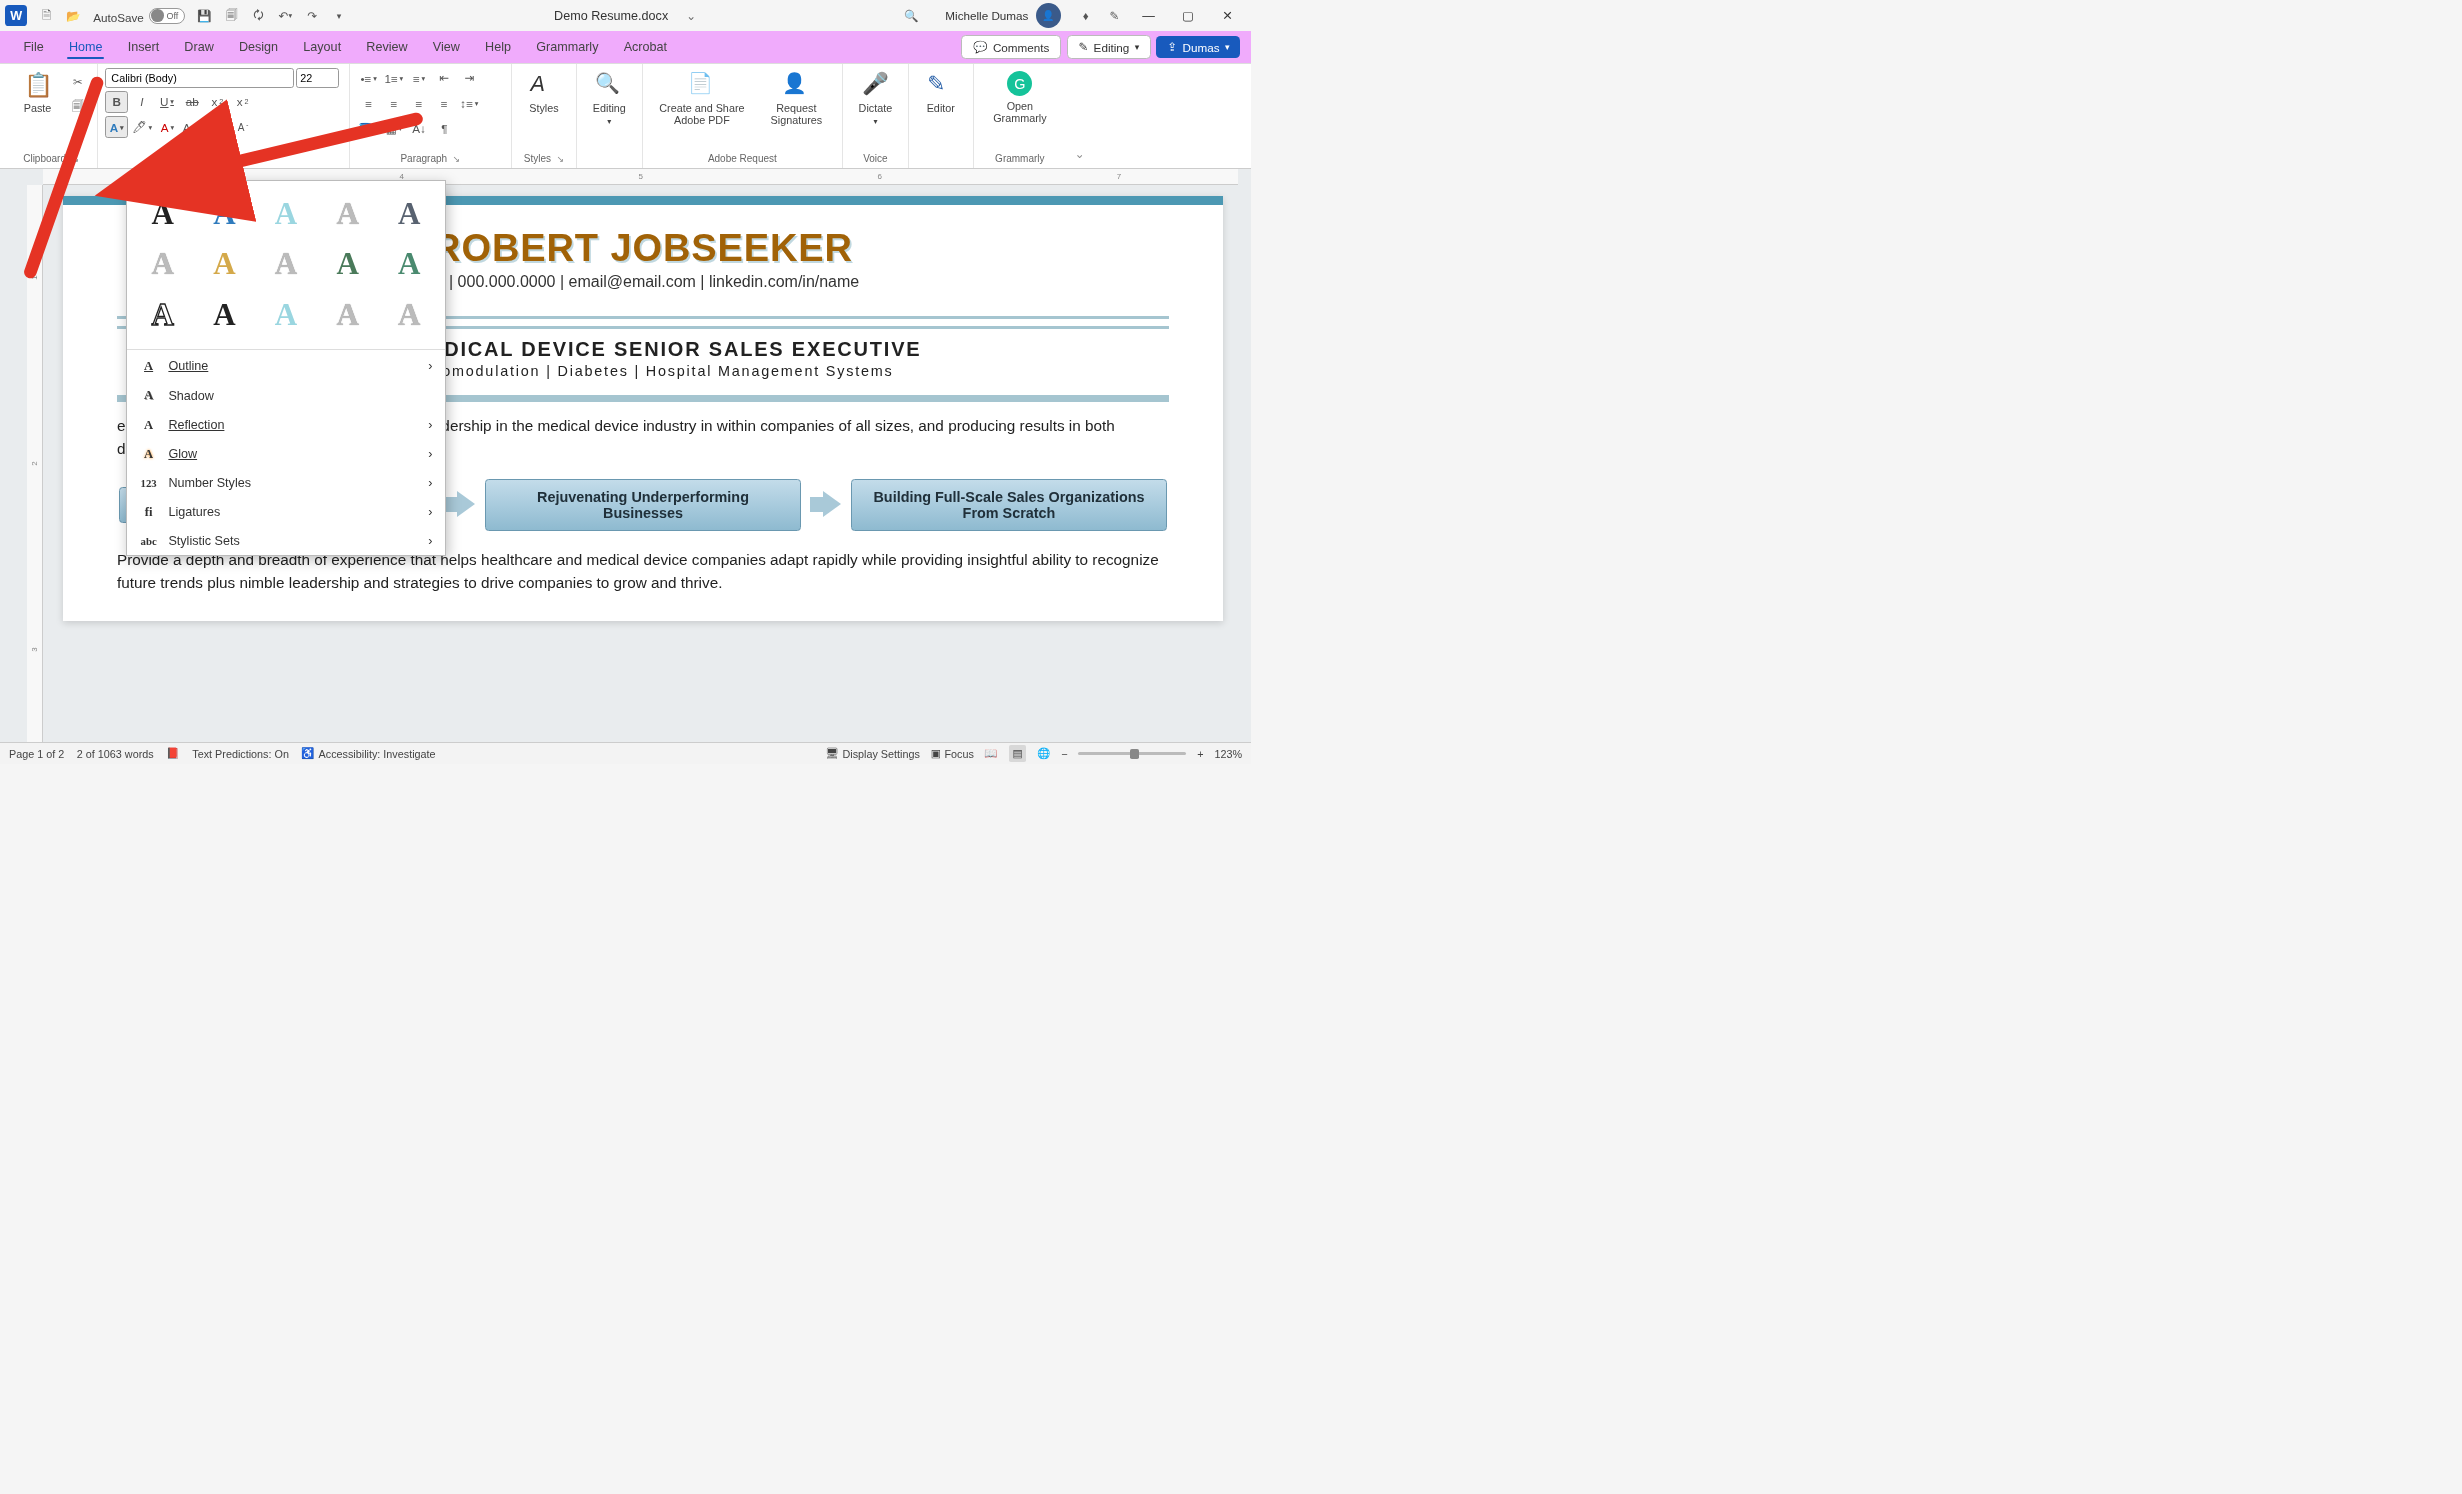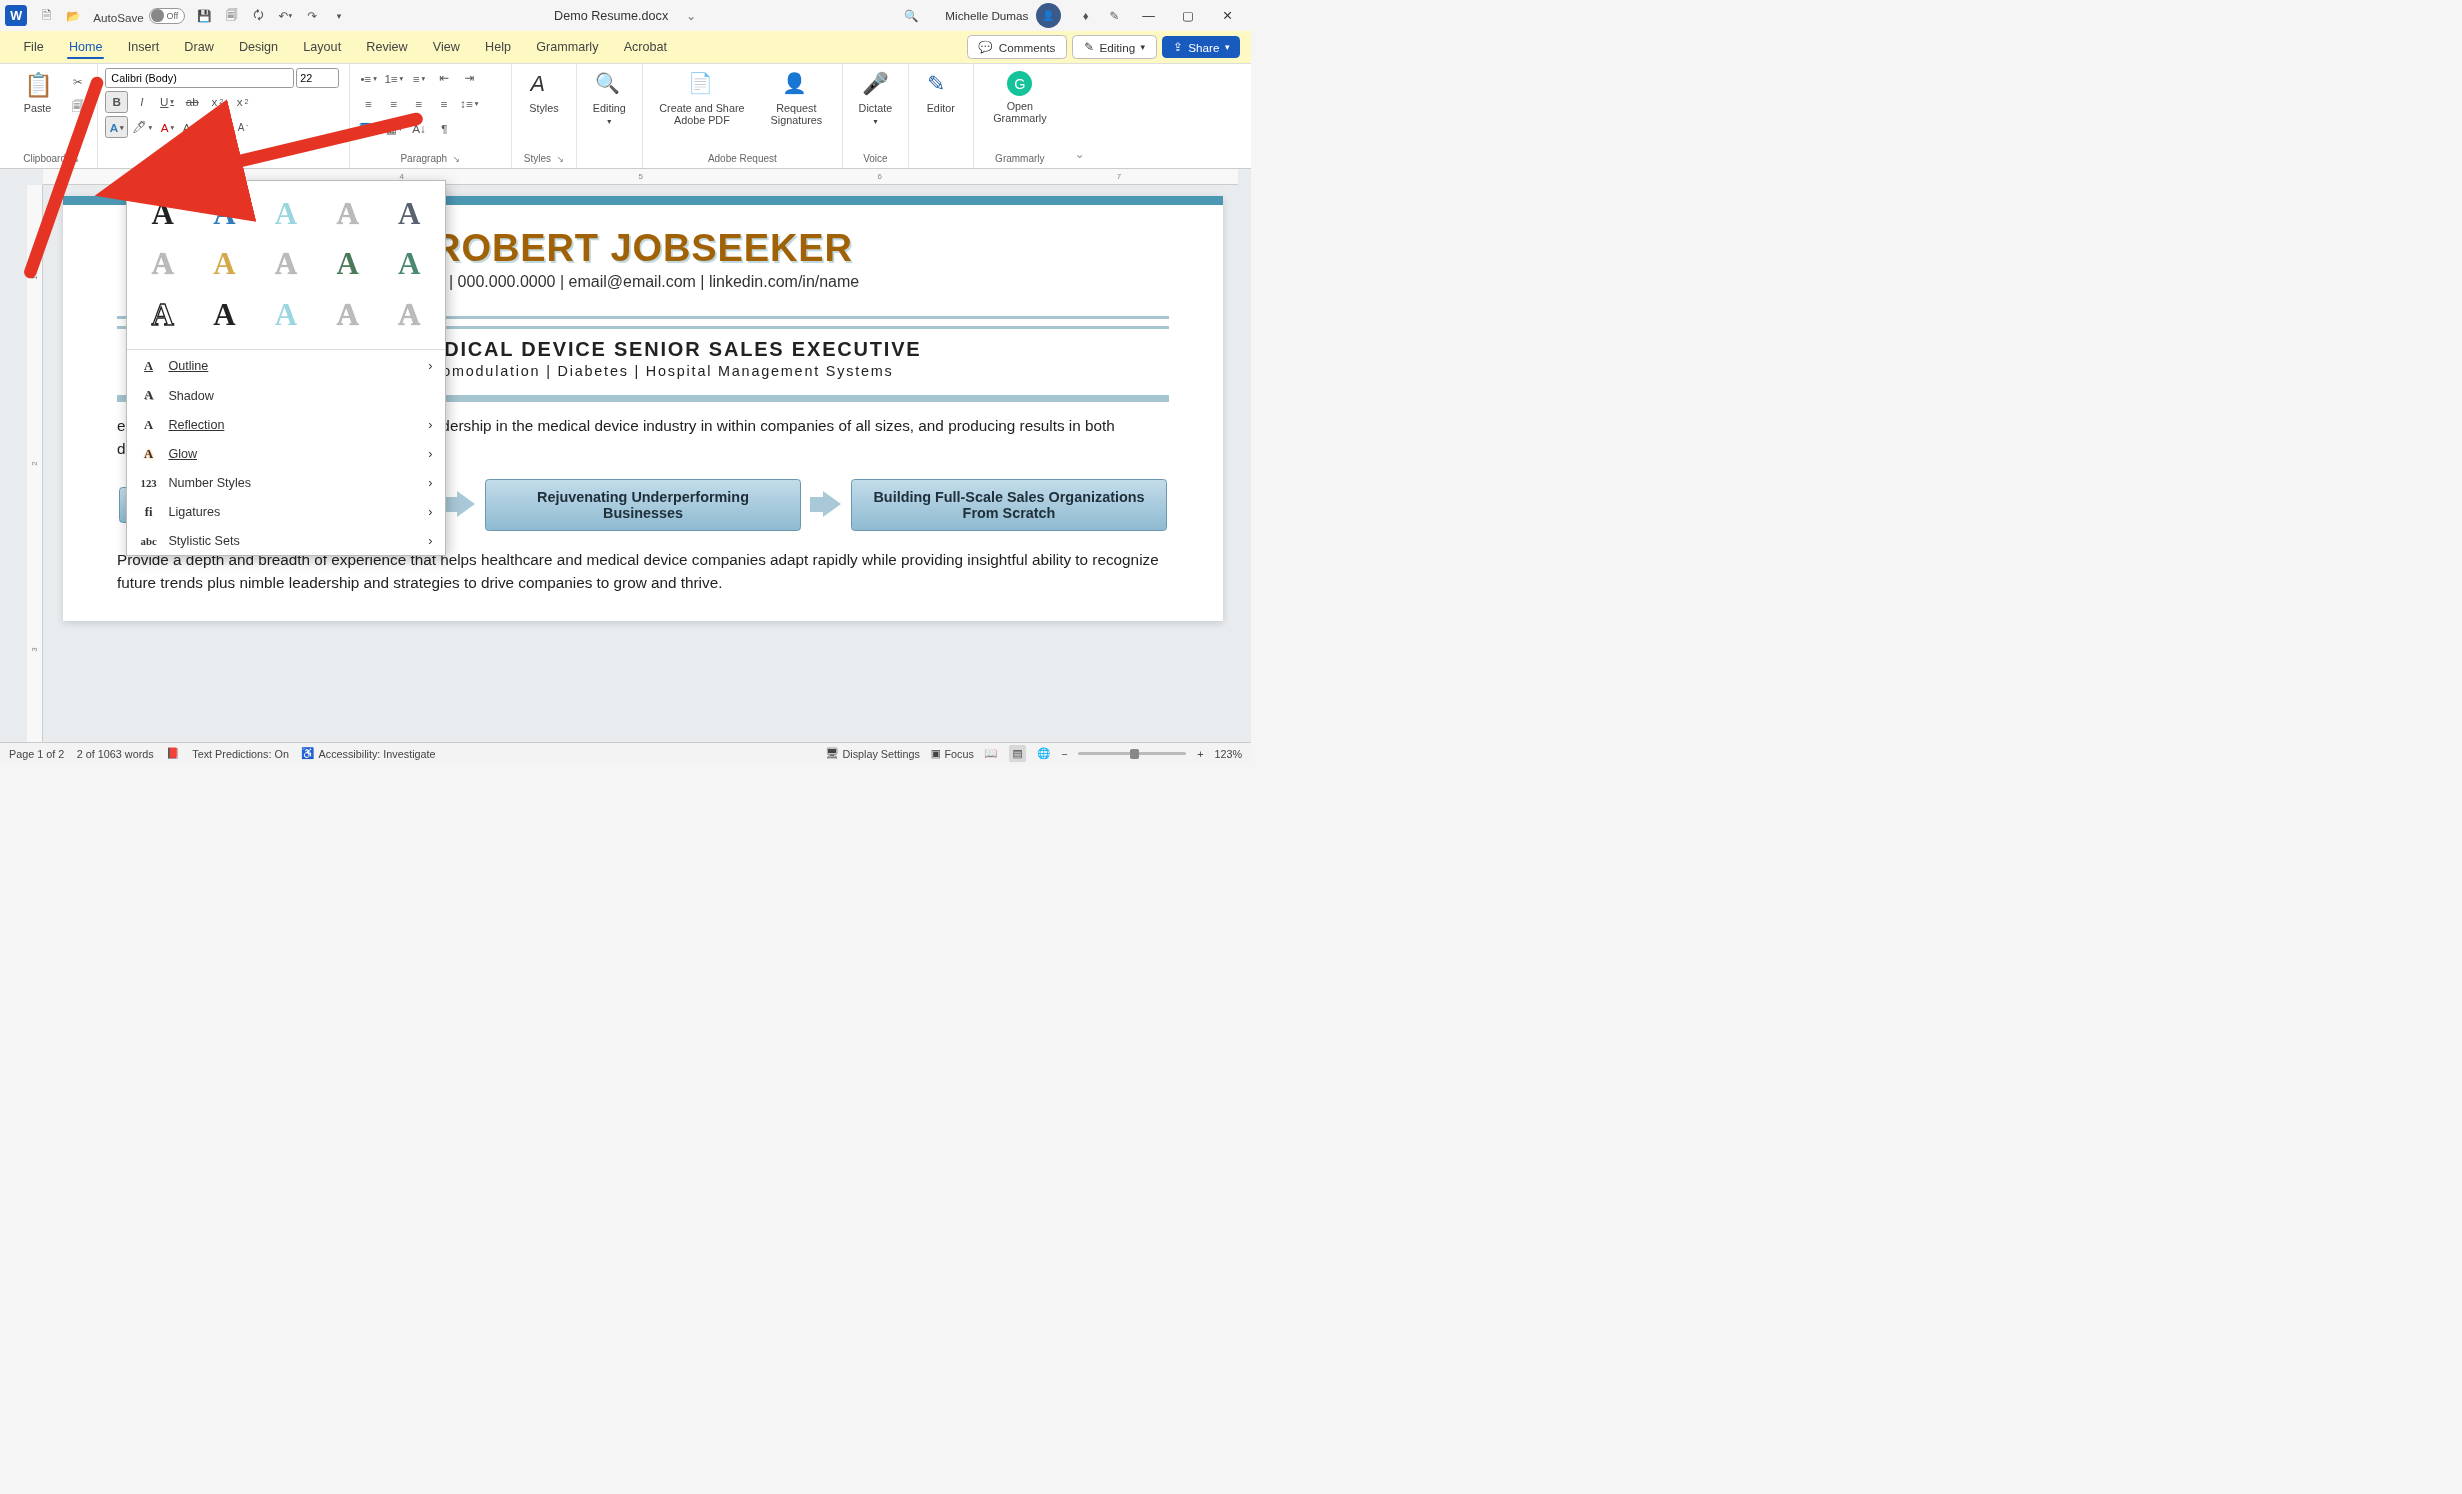--- a/index.html
+++ b/index.html
@@ -14,21 +14,21 @@
   .toggle-knob { width:12.6px; height:12.6px; border-radius:50%; background:#888;}
   .toggle-label { font-size:9px; margin-left:2.7px; color:#666;}
   .titlebar-center { flex:1; display:flex; justify-content:center; align-items:center; gap:18px;}
   .doc-title { font-size:12.6px; color:#333;}
   .titlebar-right { display:flex; align-items:center; gap:3.6px;}
   .user-name { font-size:11.7px; margin-right:3.6px; color:#333;}
   .avatar { width:25px; height:25px; border-radius:50%; background:#3a5a8a; display:flex; align-items:center; justify-content:center; color:#fff; font-size:10px; margin-right:9px;}
   .win-btn { width:36px; height:29px; display:flex; align-items:center; justify-content:center; cursor:pointer; font-size:12.6px; color:#333;}
 
   
-  .tabs-row { height: 32px; display:flex; align-items:center; padding:0 10.8px; gap:0; background:#fef9c3; }
+  .tabs-row { height: 32px; display:flex; align-items:center; padding:0 10.8px; gap:0; background:#f0abfc; }
   .tab { padding:5.4px 12.6px; font-size:12.6px; color:#444; cursor:pointer; position:relative;}
   .tab.active { color:#185abd; font-weight:500;}
   .tab.active::after { content:""; position:absolute; left:10.8px; right:10.8px; bottom:0; height:2.7px; background:#185abd; border-radius:1.8px;}
   .tabs-spacer { flex:1; }
   .pill-btn { border:0.9px solid #bbb; border-radius:4.5px; padding:3.6px 10.8px; display:flex; align-items:center; gap:5.4px; font-size:11.7px; background:#fff; cursor:pointer; margin-left:5.4px;}
   .share-btn { background:#185abd; color:#fff; border:none;}
 
   
   .ribbon { display:flex; background:#fff; border-top:0.9px solid #ddd; border-bottom:0.9px solid #ccc; height:106px; padding:0 5.4px; align-items:stretch;}
   .ribbon-group { display:flex; flex-direction:column; padding:3.6px 7.2px 1.8px 7.2px; border-right:0.9px solid #e5e5e5; justify-content:space-between; position:relative;}
@@ -151,21 +151,21 @@
     <span>💬</span>
     <span>Comments</span>
   </div>
   <div class="pill-btn">
     <span>✎</span>
     <span>Editing</span>
     <span style="font-size:9px;">▾</span>
   </div>
   <div class="pill-btn share-btn">
     <span>⇪</span>
-    <span>Share</span>
+    <span>Dumas</span>
     <span style="font-size:9px;">▾</span>
   </div>
 </div>
 
 <div class="ribbon">
 
   <div class="ribbon-group">
     <div class="ribbon-group-content">
       <div class="rb-col">
         <div class="big-btn">

